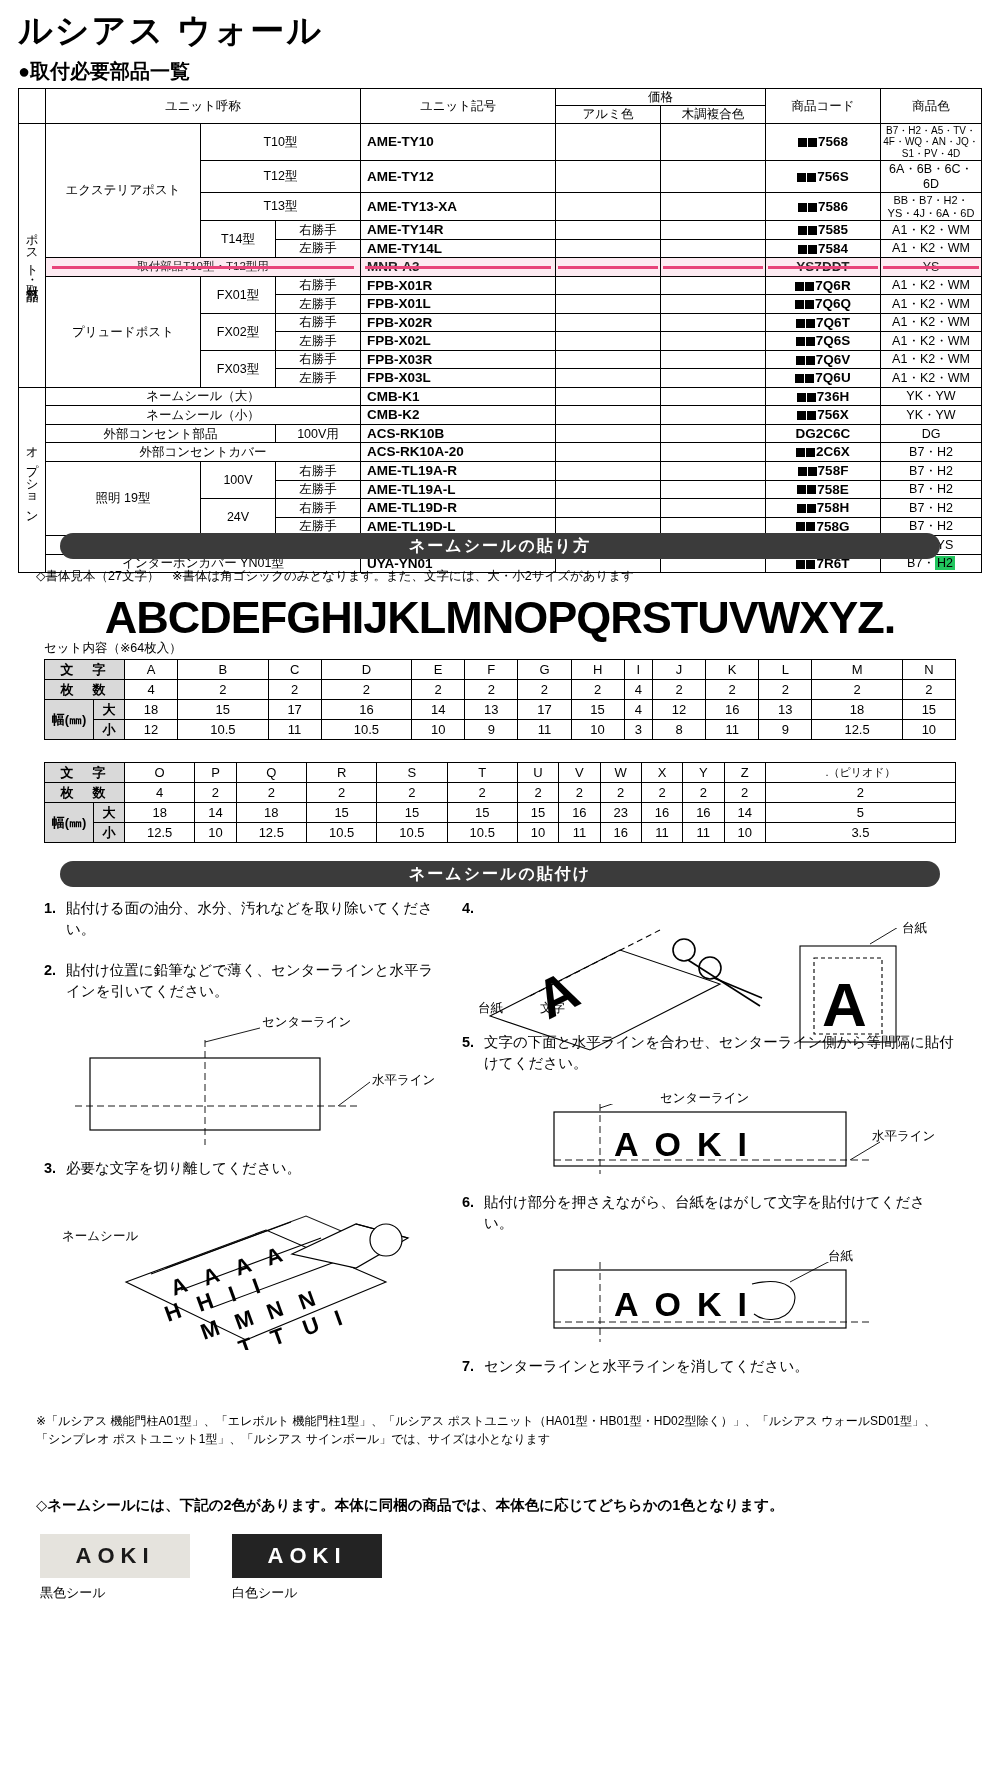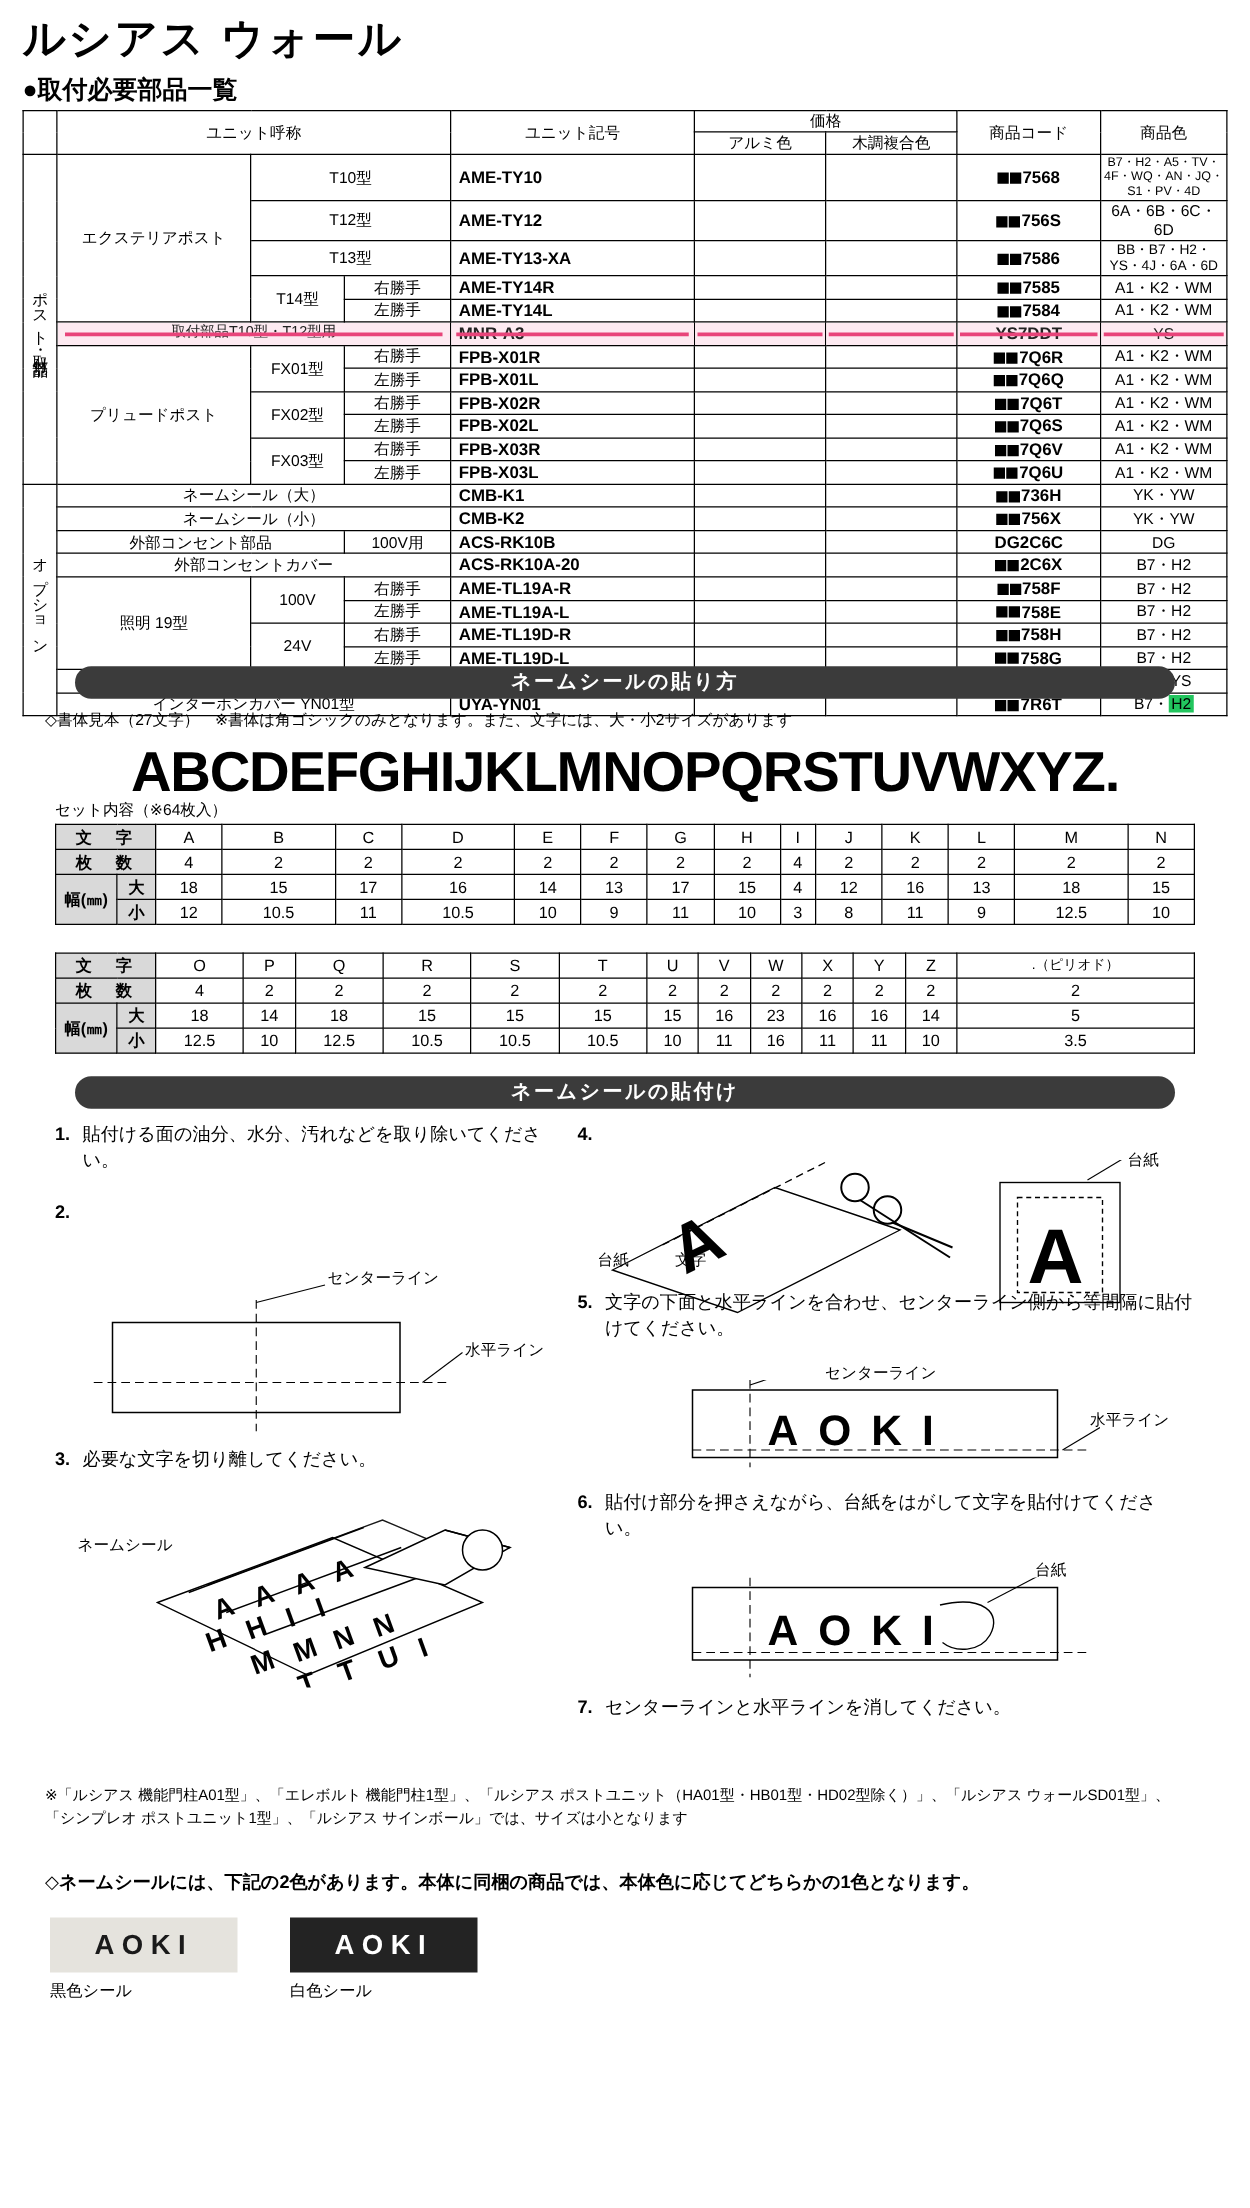--- a/index.html
+++ b/index.html
@@ -27,21 +27,21 @@
   .alphabet{position:absolute;left:16px;top:592px;width:968px;text-align:center;font-size:45px;font-weight:bold;letter-spacing:-1px;font-family:"Liberation Sans",sans-serif;}
   .setnote{position:absolute;left:44px;top:640px;font-size:12.5px;}
   .chartab{position:absolute;border-collapse:collapse;font-size:13px;}
   .chartab td{border:1px solid #000;text-align:center;height:19px;padding:0;line-height:19px;}
   .chartab .lab{background:#d9d9d9;font-weight:bold;width:78px;letter-spacing:3px;}
   .chartab .lab2{background:#d9d9d9;font-weight:bold;width:48px;}
   .chartab .sub{background:#d9d9d9;font-weight:bold;width:30px;}
   
   .ins{position:absolute;font-size:14.5px;line-height:1.45;}
   .cap{position:absolute;font-size:12.5px;}
-  .fine{position:absolute;font-size:12px;line-height:1.5;margin-top:15px;}
+  .fine{position:absolute;font-size:12px;line-height:1.5;}
   .diagram{position:absolute;}
   
   .footnote{position:absolute;left:36px;top:1642px;font-size:14.5px;font-weight:bold;}
   .seal{position:absolute;height:44px;display:flex;align-items:center;justify-content:center;font-size:22px;font-weight:bold;letter-spacing:6px;}
   .sealcap{position:absolute;font-size:13px;}
   svg{display:block;}
 </style>
 </head>
 <body>
 
@@ -407,20 +407,21 @@
     </tr>
   </tbody>
     </table>
 
   <div class="banner" style="top:861px;">ネームシールの貼付け</div>
 
   <div class="ins" style="left:44px;top:898px;width:24px;font-weight:bold;">1.</div>
   <div class="ins" style="left:66px;top:898px;width:370px;">貼付ける面の油分、水分、汚れなどを取り除いてください。</div>
 
   <div class="ins" style="left:44px;top:960px;width:24px;font-weight:bold;">2.</div>
+  <div class="ins" style="left:66px;top:960px;width:370px;">貼付け位置に鉛筆などで薄く、センターラインと水平ラインを引いてください。</div>
 
   <div class="diagram" style="left:60px;top:1020px;width:380px;height:130px;">
     <svg width="380" height="130" viewBox="0 0 380 130">
       <rect x="30" y="38" width="230" height="72" fill="none" stroke="#000" stroke-width="1.2"></rect>
       <line x1="145" y1="20" x2="145" y2="125" stroke="#000" stroke-width="0.9" stroke-dasharray="7,4"></line>
       <line x1="15" y1="86" x2="300" y2="86" stroke="#000" stroke-width="0.9" stroke-dasharray="7,4"></line>
       <line x1="145" y1="22" x2="200" y2="8" stroke="#000" stroke-width="0.9"></line>
       <line x1="278" y1="86" x2="310" y2="62" stroke="#000" stroke-width="0.9"></line>
     </svg>
   </div>

